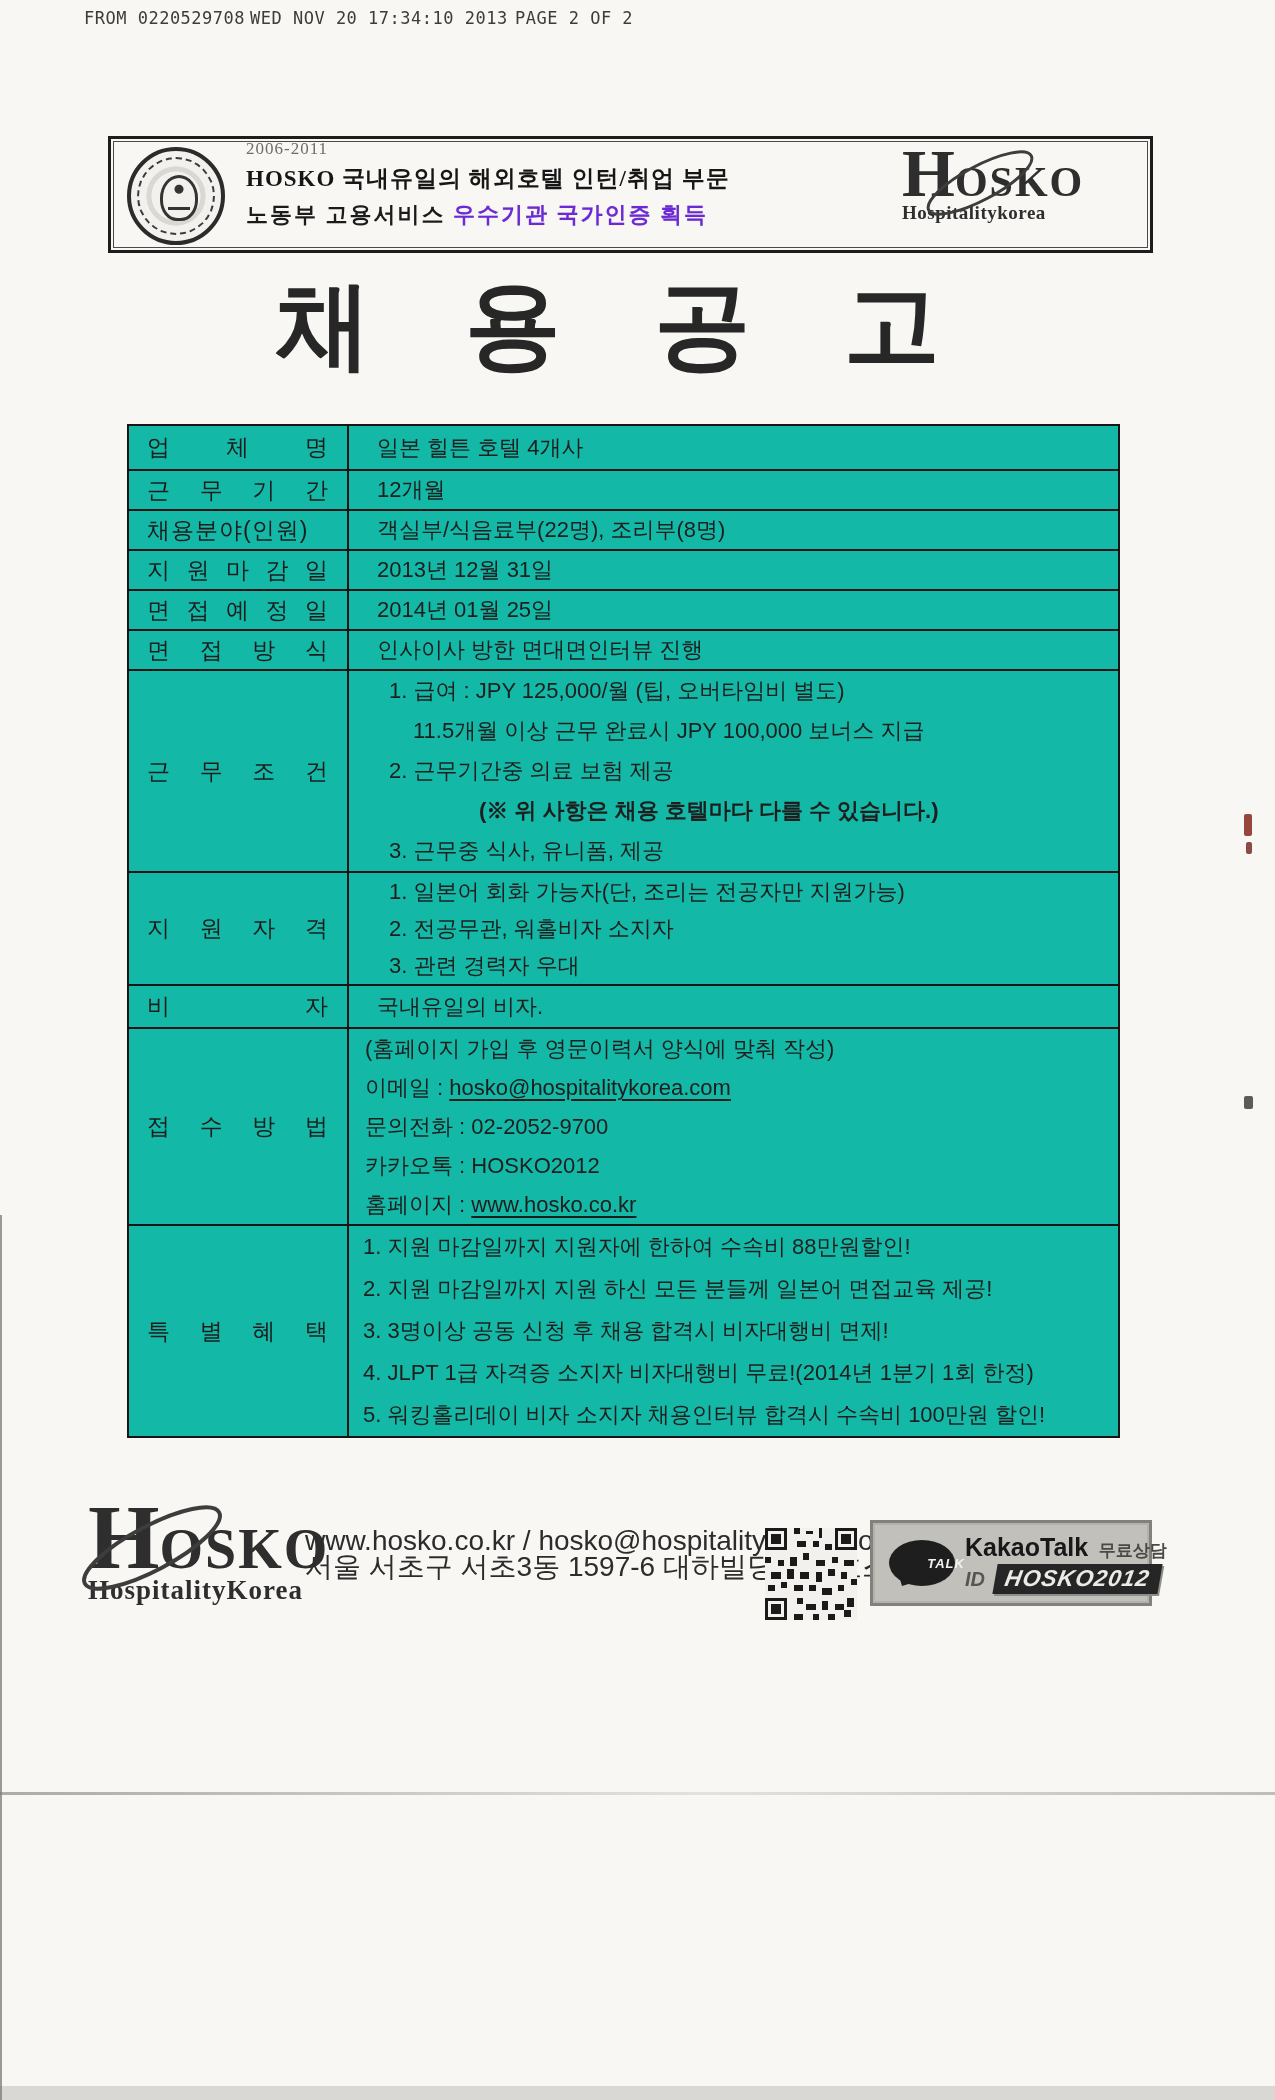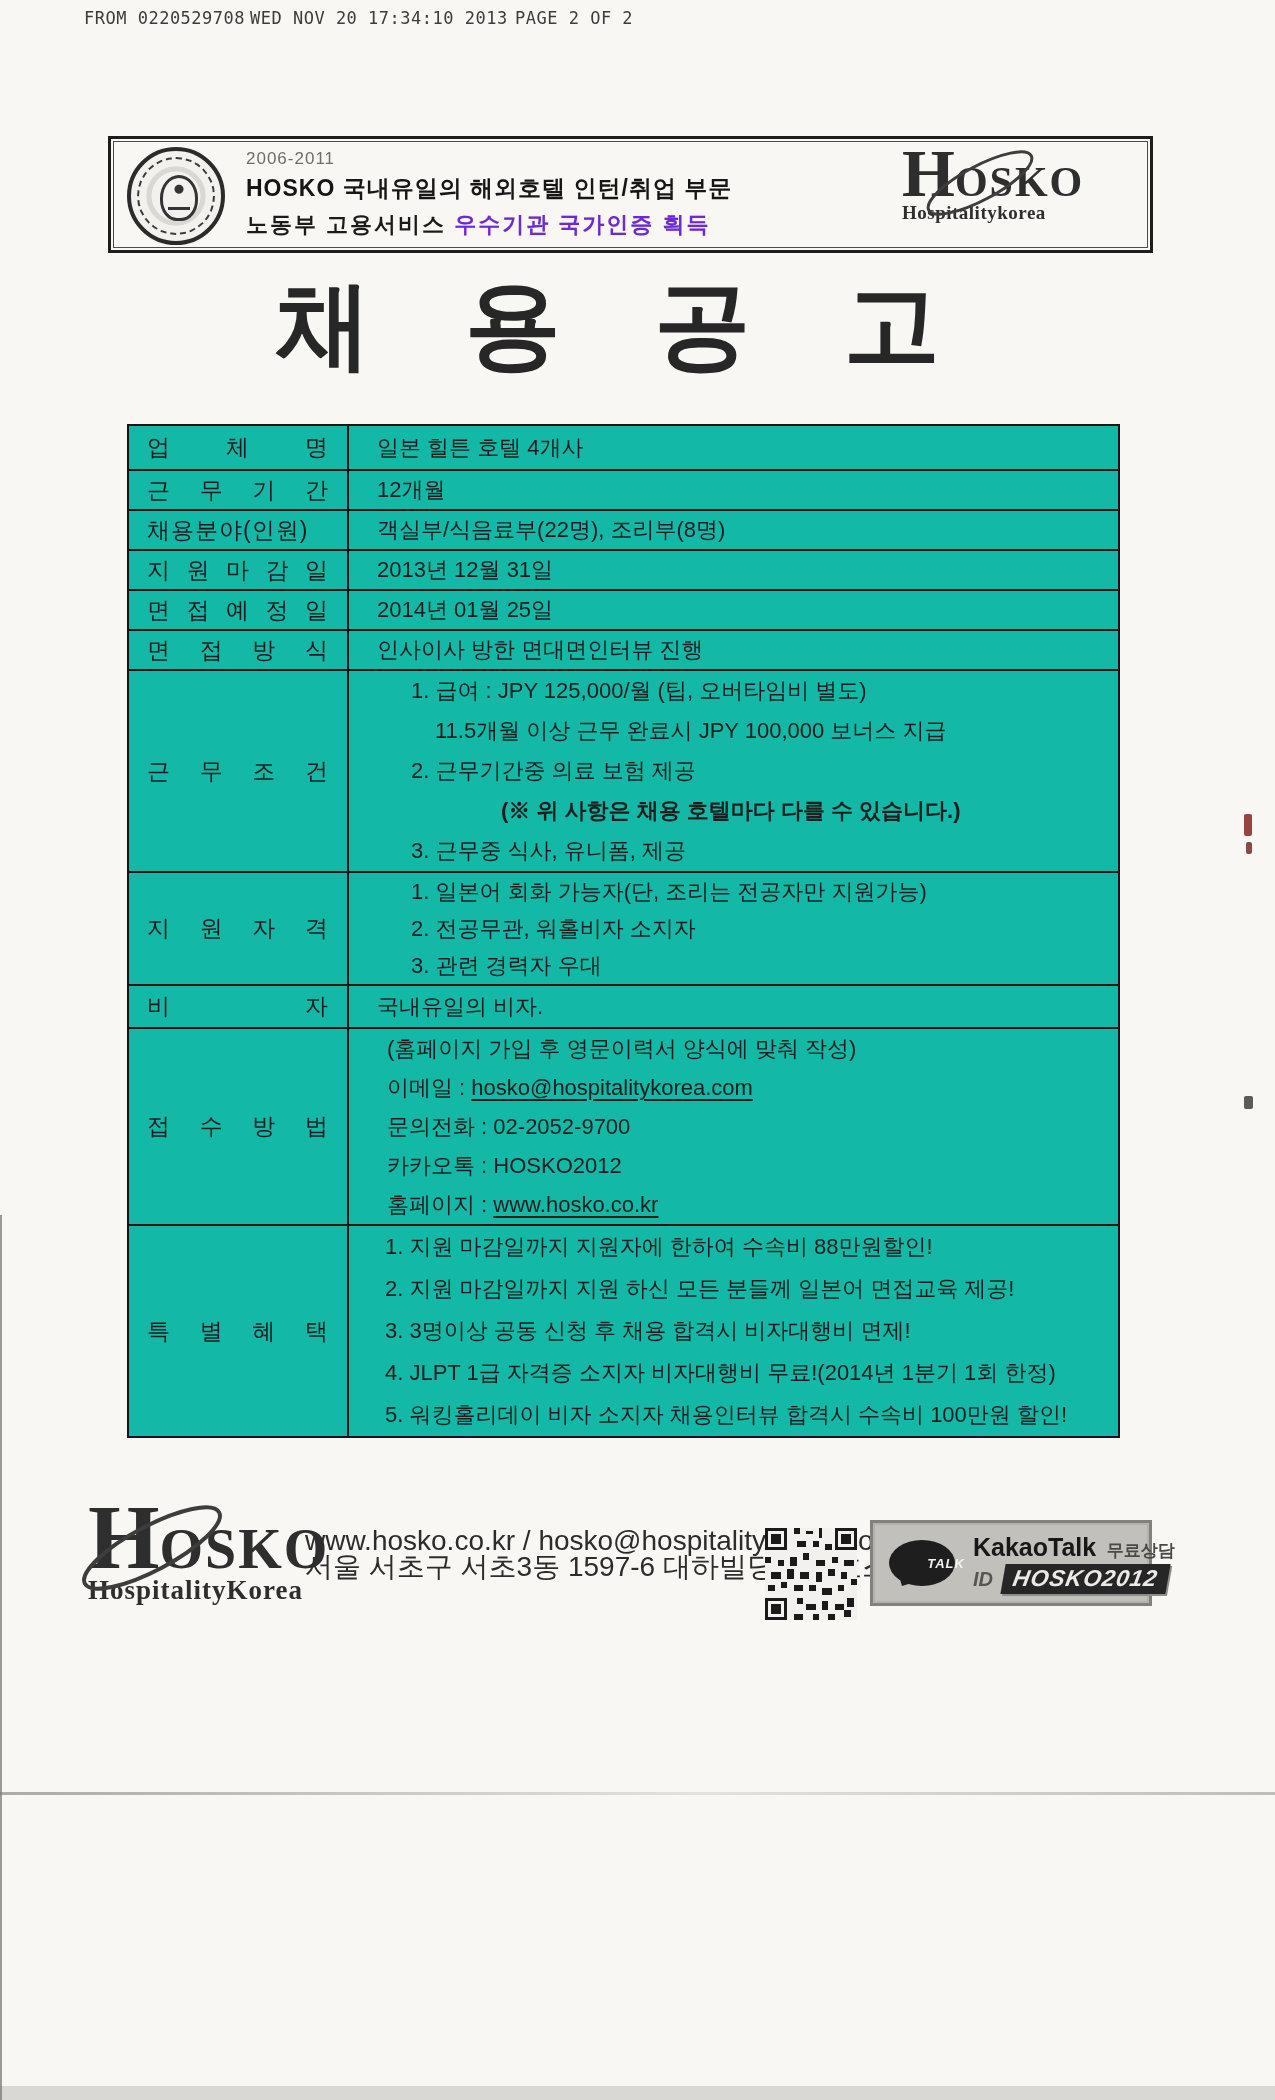--- a/index.html
+++ b/index.html
@@ -28,21 +28,21 @@
     border-radius:50%; border:4px solid #2b2b2b;
     background:radial-gradient(circle at 50% 50%, #f2f1ed 0 38%, #d9d8d2 39% 46%, #f2f1ed 47%); }
   .seal::before { content:""; position:absolute; inset:6px; border-radius:50%;
     border:2px dashed #3a3a3a; }
   .seal::after { content:""; position:absolute; left:29px; top:24px; width:32px; height:40px;
     border:3px solid #343434; border-radius:50% 50% 45% 45%;
     background:
       radial-gradient(circle at 50% 28%, #343434 0 4px, transparent 5px),
       linear-gradient(#343434 0 0) 50% 78%/22px 3px no-repeat; }
 
-  .hb-text { position:absolute; left:135px; top:10px; width:640px; }
+  .hb-text { position:absolute; left:135px; top:0; width:640px;font-family:Liberation Serif, serif; }
   .hb-years { font-size:17px; color:#6e6d69; letter-spacing:1px; }
   .hb-line1 { margin-top:4px; font-size:23px; font-weight:bold; color:#161616; letter-spacing:1px; }
   .hb-line2 { margin-top:6px; font-size:22px; font-weight:bold; letter-spacing:2px; }
   .hb-line2 .dark { color:#1b1b1b; }
   .hb-line2 .light { color:#6d28d9; text-shadow:0 0 1px #c4c3bd; }
 
   
   .hosko { position:absolute; font-family:"Liberation Serif", serif; color:#2e2e2e; }
   .hosko .swoosh { position:absolute; pointer-events:none; }
   .hosko .row { white-space:nowrap; }
@@ -69,21 +69,21 @@
 
   
   .jtable { position:absolute; left:127px; top:424px; width:993px;
     border:2px solid #151515; background:#14b8a6; }
   .trow { display:flex; border-top:2px solid #151515; }
   .trow:first-child { border-top:none; }
   .tlabel { width:220px; border-right:2px solid #151515; display:flex; align-items:center; }
   .tlabel span { display:block; width:100%; padding:0 18px; font-size:23px; color:#1c1c1c;
     text-align:justify; text-align-last:justify; letter-spacing:1px; }
   .tvalue { flex:1; display:flex; flex-direction:column; justify-content:center;
-    font-size:22px; color:#1e1e1e;padding-left:22px; }
+    font-size:22px; color:#1e1e1e; }
   .h40 { min-height:40px; } .h43 { min-height:43px; }
   .h202 { min-height:202px; } .h112 { min-height:112px; }
   .h196 { min-height:196px; } .h212 { min-height:212px; }
   .single { padding-left:28px; }
   .vline { line-height:40px; white-space:nowrap; }
   .lh37 { line-height:37px; } .lh39 { line-height:39px; } .lh42 { line-height:42px; }
   .pad14 { padding-left:14px; } .pad16 { padding-left:16px; }
   .pad40 { padding-left:40px; } .pad64 { padding-left:64px; } .pad130 { padding-left:130px; }
   .bold { font-weight:bold; }
   .u { text-decoration:underline; text-underline-offset:4px; }
@@ -95,21 +95,21 @@
   .qr { position:absolute; left:765px; top:1528px; width:92px; height:92px; }
 
   .kakao-badge { position:absolute; left:870px; top:1520px; width:282px; height:86px;
     background:#c1c0bb; border:3px solid #82817c;
     box-shadow:inset 0 0 0 2px #b3b2ad; display:flex; align-items:center; }
   .kakao-bubble { position:relative; margin-left:16px; width:66px; height:46px;
     background:#1e1e1e; border-radius:50%; display:flex; align-items:center; justify-content:center; }
   .kakao-bubble::after { content:""; position:absolute; left:4px; bottom:-9px;
     border:9px solid transparent; border-top-color:#1e1e1e; transform:rotate(28deg); }
   .kakao-bubble span { color:#f1f1ef; font-size:13px; font-style:italic; font-weight:bold; letter-spacing:1px;margin-left:48px; }
-  .kakao-text { margin-left:18px; }
+  .kakao-text { margin-left:10px; }
   .k-line1 { white-space:nowrap; }
   .k-brand { font-size:25px; font-weight:bold; color:#181818; }
   .k-service { font-size:17px; font-weight:bold; color:#4a4945; margin-left:6px; }
   .k-line2 { margin-top:2px; white-space:nowrap; }
   .k-id { font-size:20px; font-style:italic; font-weight:bold; color:#57564f; margin-right:6px; }
   .k-idval { display:inline-block; background:#262626; color:#eceae6; font-size:23px;
     font-style:italic; font-weight:bold; padding:1px 10px 2px; transform:skewX(-10deg);
     box-shadow:2px 2px 0 #8e8d88; letter-spacing:1px; }
 
   

